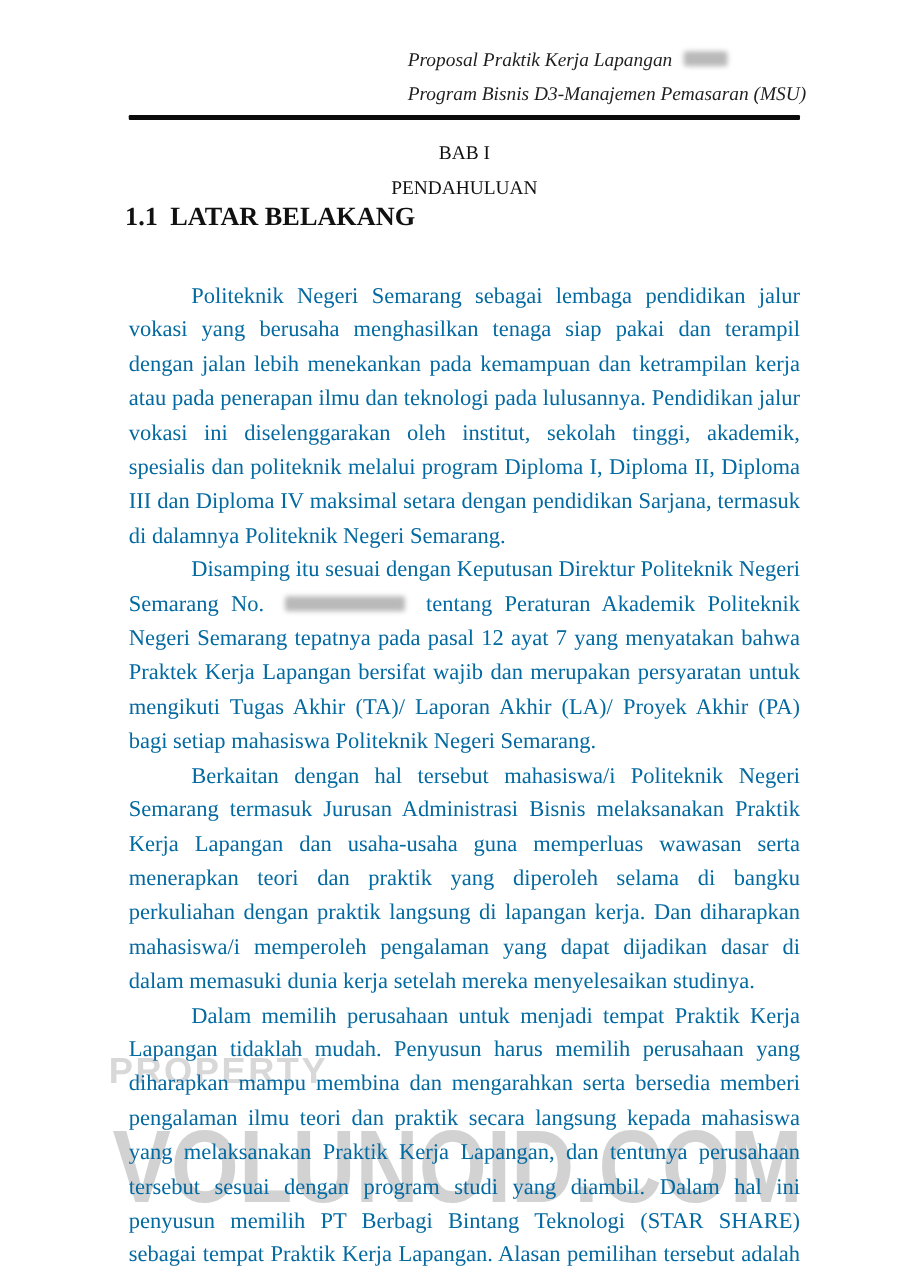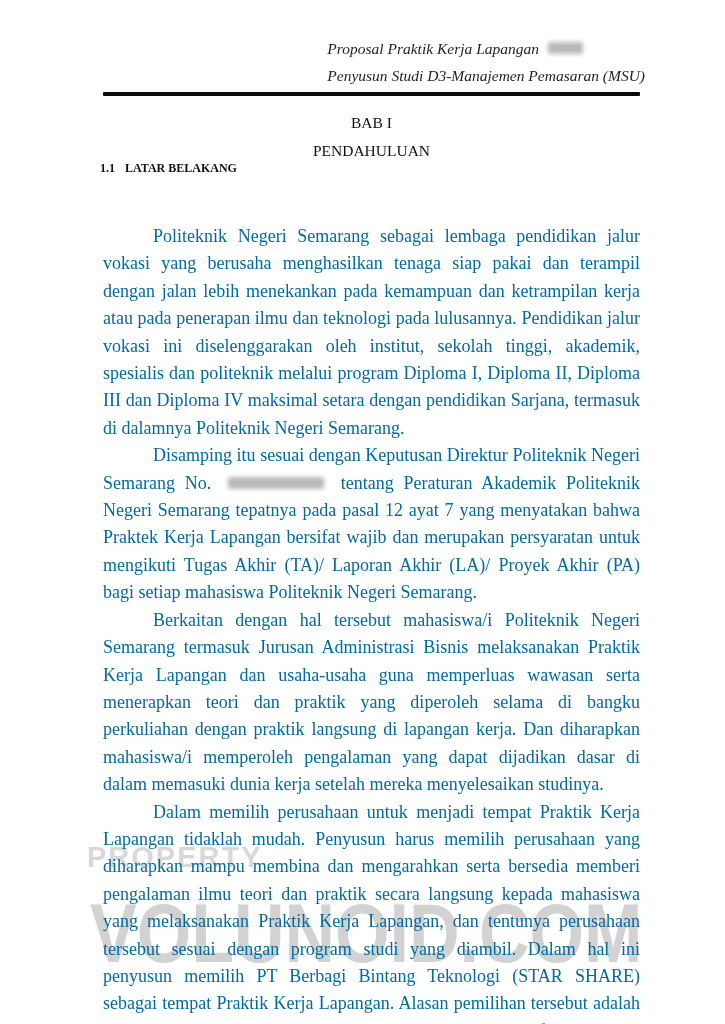--- a/index.html
+++ b/index.html
@@ -98,21 +98,21 @@
     font-size: 15.5px;
     line-height: 27.5px;
     color: #111111;
   }
 
   .section-heading {
     position: absolute;
     top: 161px;
     left: 100px;
     font-weight: bold;
-    font-size: 12px;
+    font-size: 21px;
     color: #111111;
   }
   .section-heading .section-number {
     margin-right: 10px;
   }
 
   .body-text {
     position: absolute;
     top: 184px;
     left: 103px;
@@ -134,21 +134,21 @@
 
 <div class="page">
 
   <div class="wm wm-property">PROPERTY</div>
   <div class="wm wm-site">VOLUNOID.COM</div>
 
   <div class="content">
 
     <div class="page-header">
       <div><span>Proposal Praktik Kerja Lapangan</span><span class="redact redact-header"></span></div>
-      <div>Penyusun Studi D3-Manajemen Pemasaran (MSU)</div>
+      <div>Program Bisnis D3-Manajemen Pemasaran (MSU)</div>
     </div>
 
     <div class="header-rule"></div>
 
     <div class="chapter-heading">
       <div>BAB I</div>
       <div>PENDAHULUAN</div>
     </div>
 
     <div class="section-heading">

